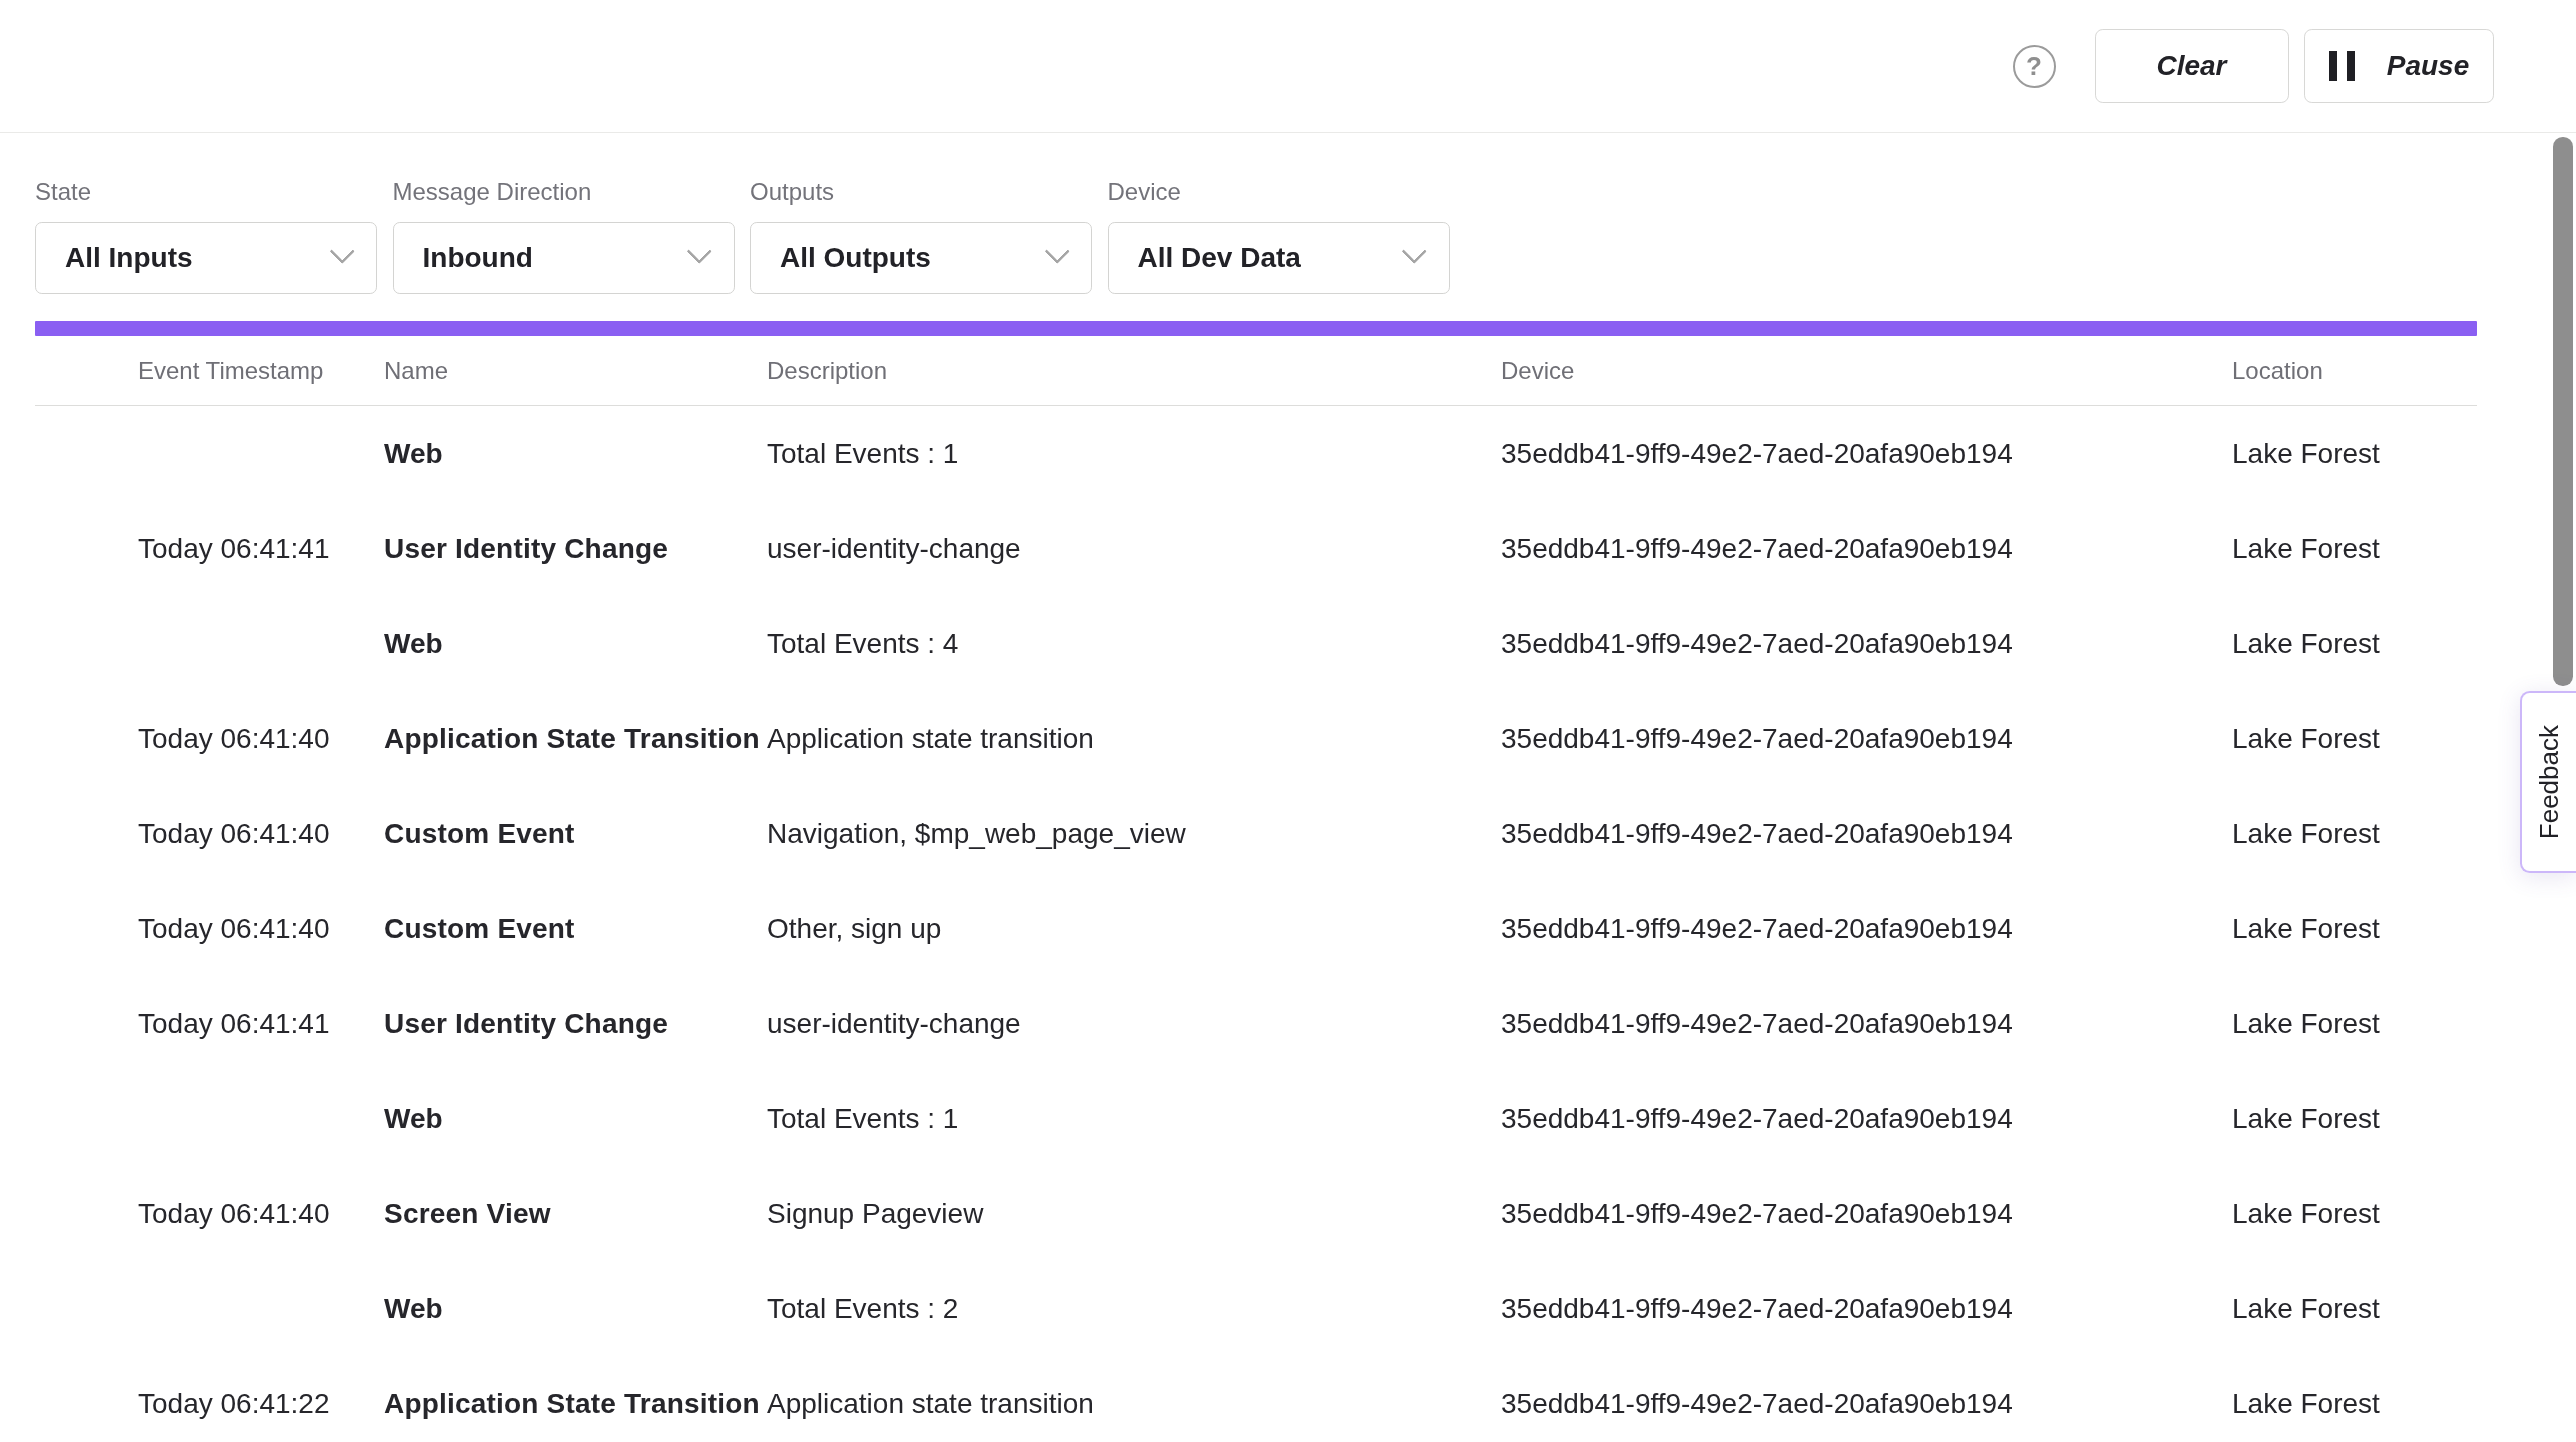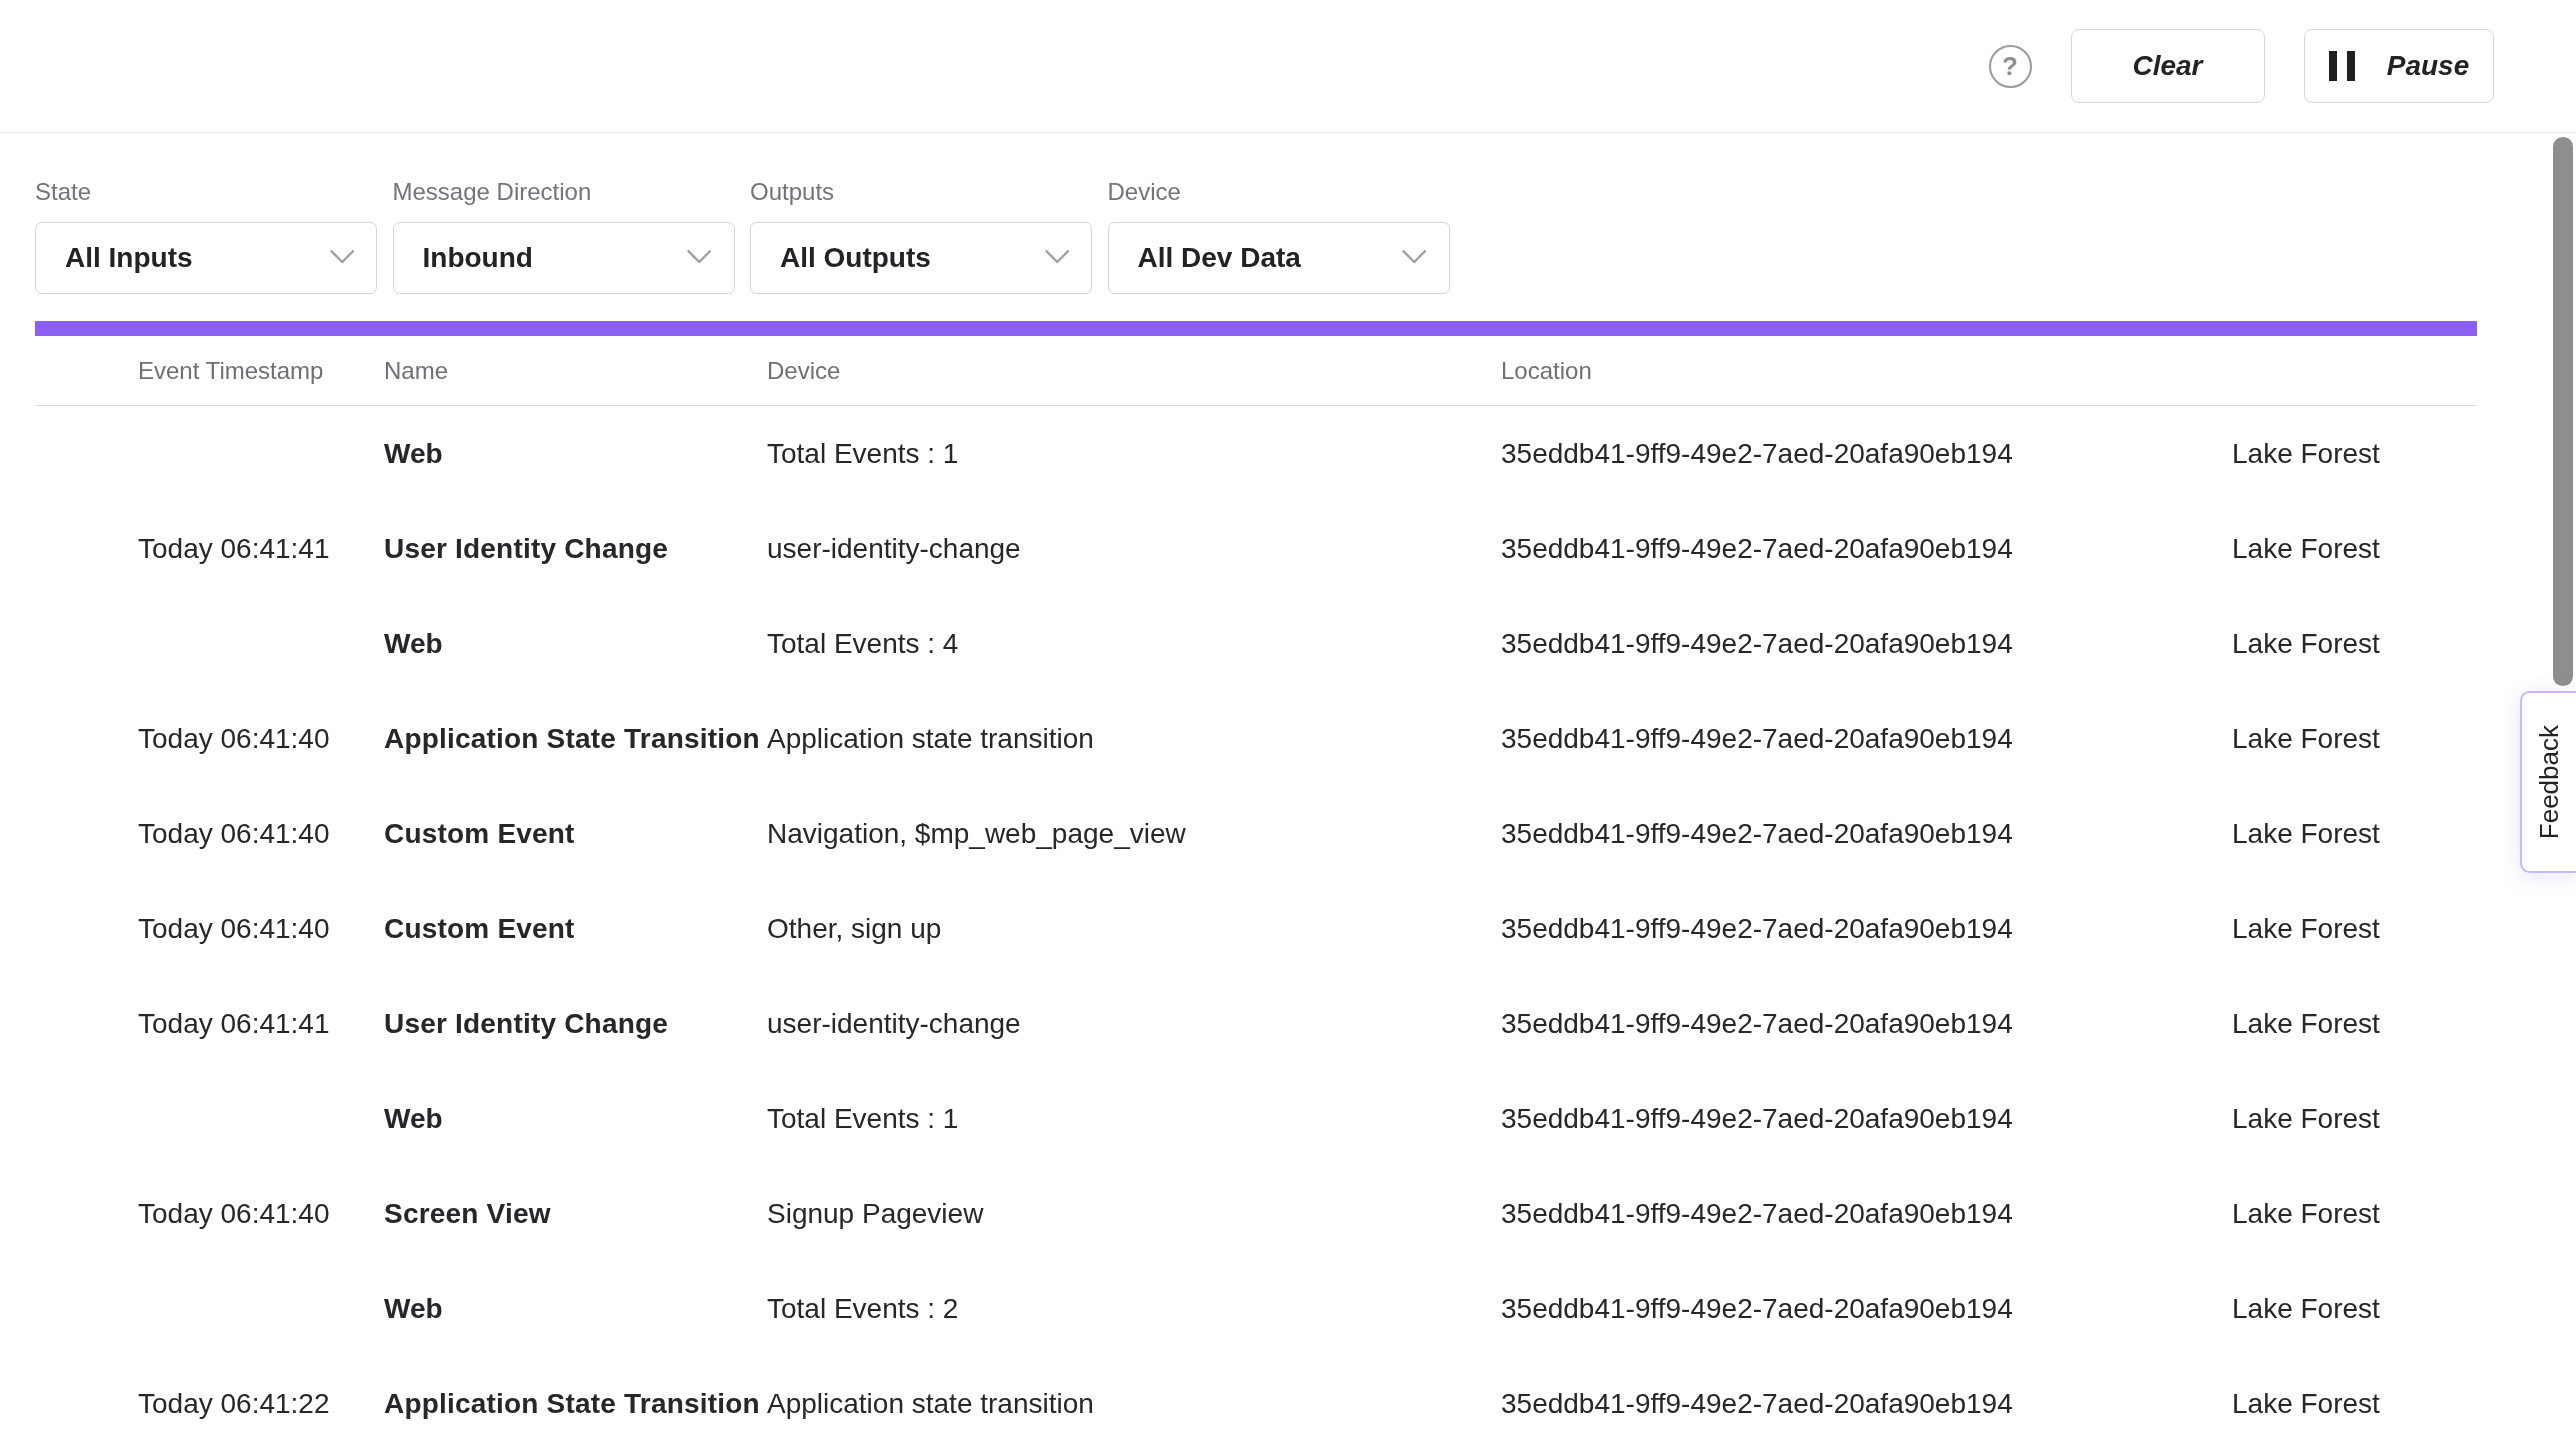--- a/index.html
+++ b/index.html
@@ -34,21 +34,21 @@
   }
   .btn {
     height:74px; background:#ffffff;
     border:1.9px solid #d8d8d6; border-radius:7.8px;
     display:flex; align-items:center; justify-content:center;
     font-size:28px; font-weight:700; color:#222227;
     cursor:pointer;
     font-style:italic;
   }
   .btn-clear { width:194px; margin-right:15.5px; }
-  .btn-pause { width:190px; gap:32px;margin-left:24px; }
+  .btn-pause { width:190px; gap:32px; }
   .pause-icon {
     width:26px; height:30px;
     border-left:8.7px solid #1f1f24; border-right:8.7px solid #1f1f24;
   }
 
   
   .filters { display:flex; gap:15.5px; padding:45px 0 0 35px; }
   .filter-group { width:342px; }
   .filter-label { font-size:24px; color:#73737a; margin-bottom:15.5px; }
   .dropdown {
@@ -166,20 +166,21 @@
       </div>
     </div>
   </div>
 
   <div class="stream">
     <div class="accent-bar" style="background: rgb(138, 95, 242);"></div>
     <div class="t-row t-head">
       <span></span>
       <span>Event Timestamp</span>
       <span>Name</span>
+      <span>Description</span>
       <span>Device</span>
       <span>Location</span>
     </div>
     <div class="t-body">
         <div class="t-row">
     <span class="expand-cell">
       <span class="plus-badge" style="visibility: hidden;"></span>
     </span>
     <span></span>
     <span class="cell-name">Web</span>

